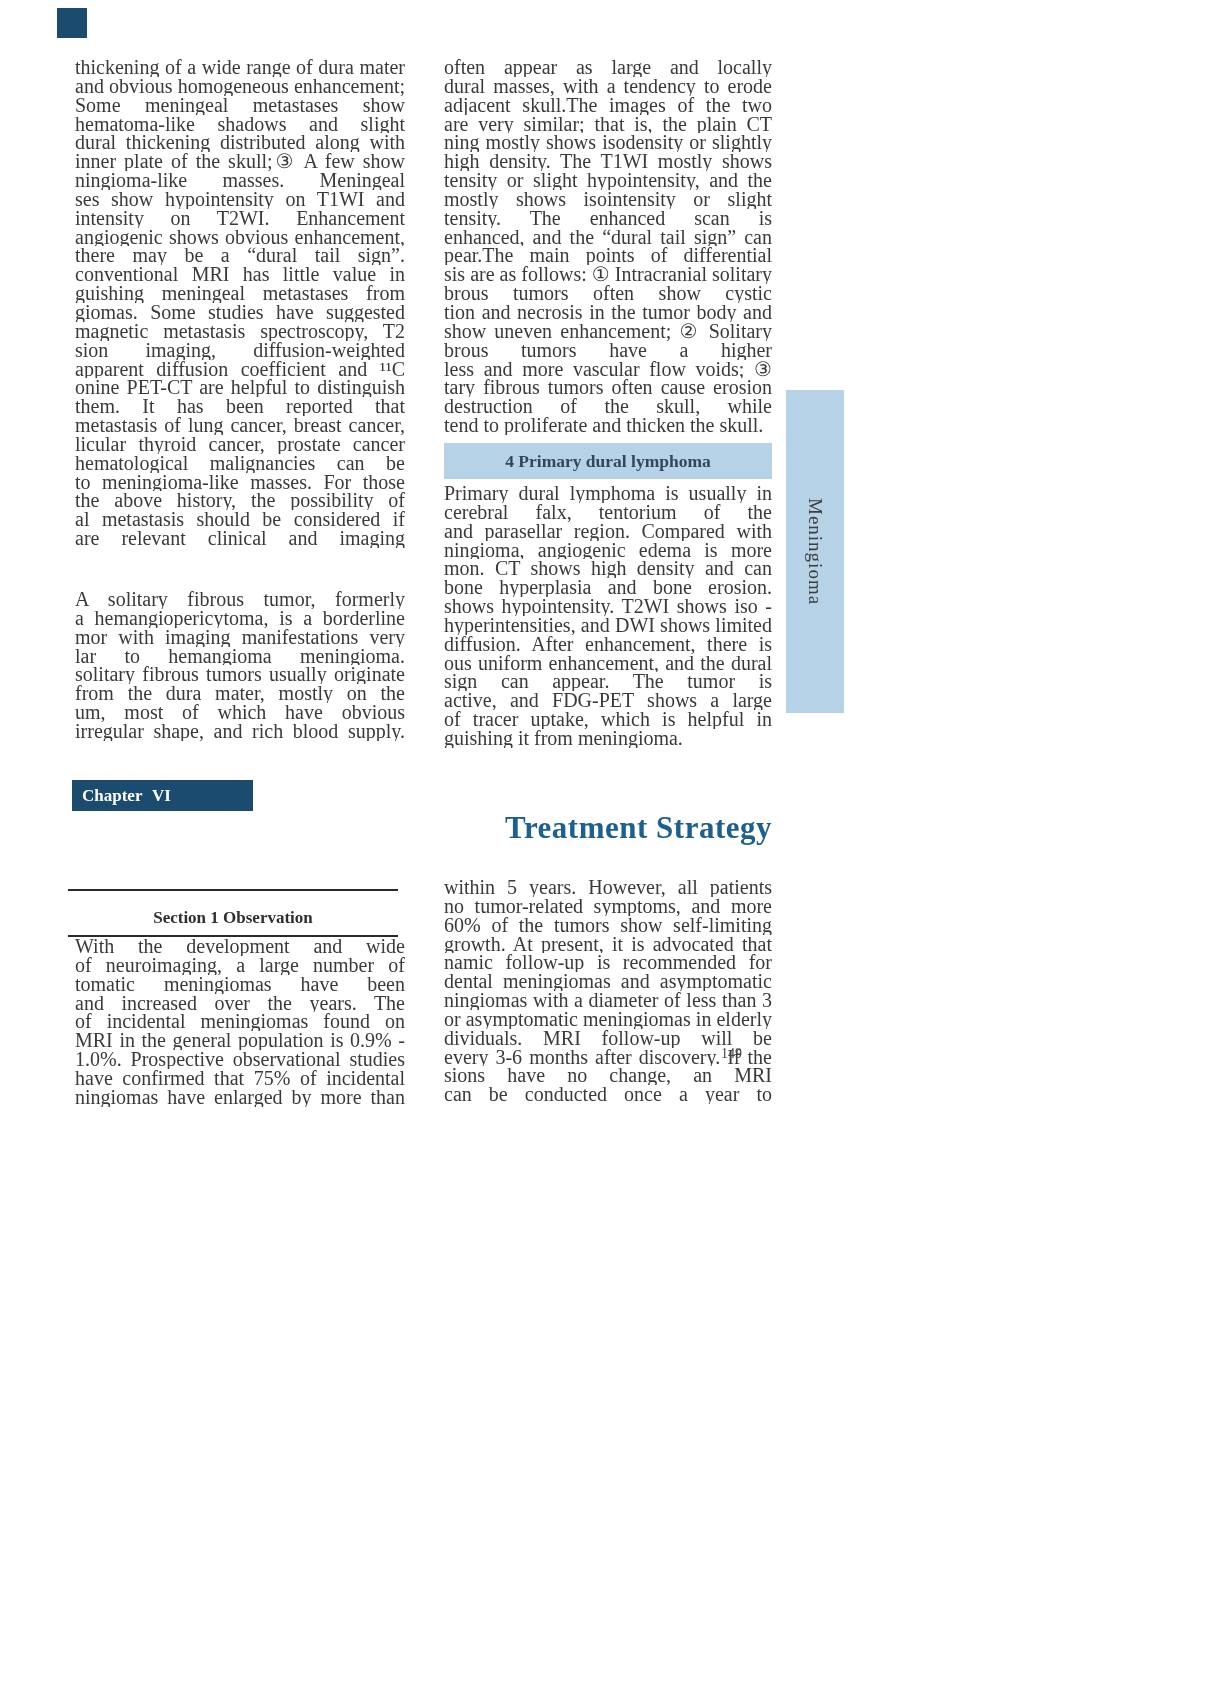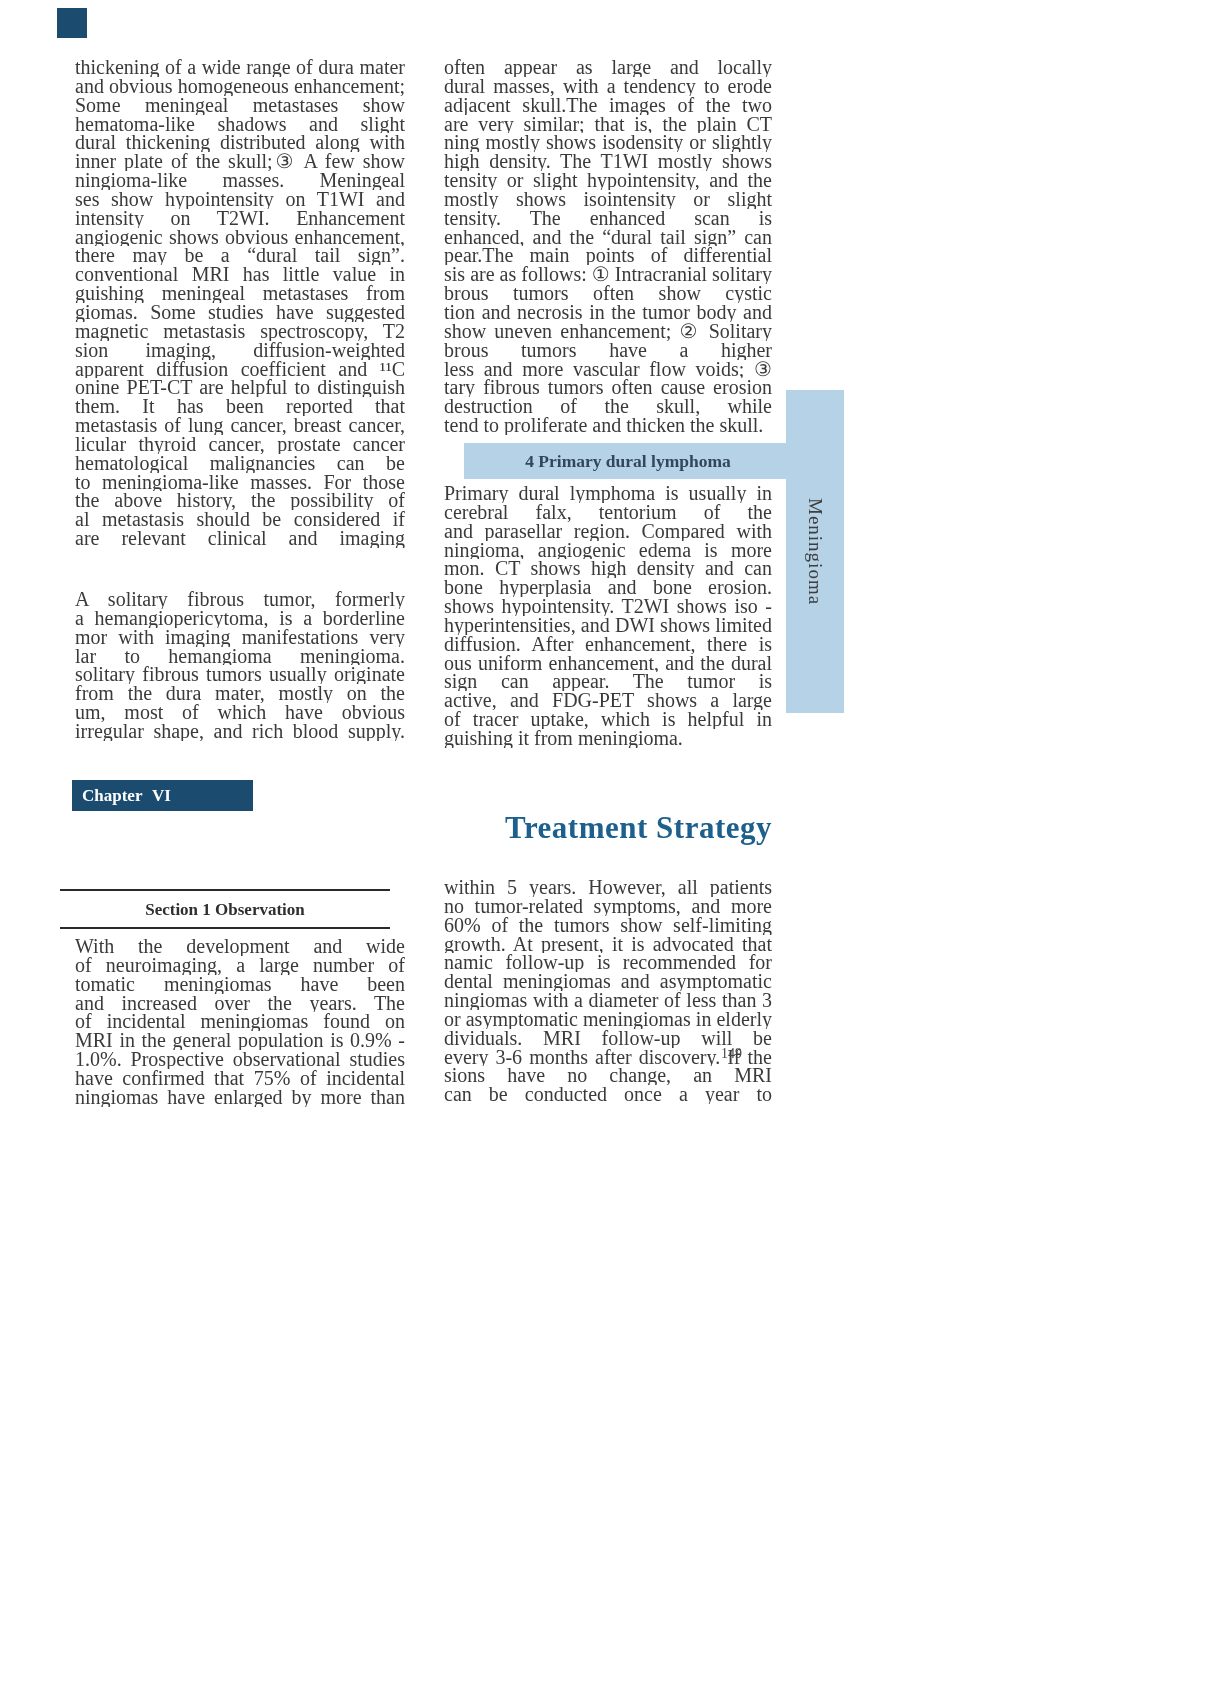--- a/index.html
+++ b/index.html
@@ -20,36 +20,36 @@
     height:18.85px;line-height:18.85px;white-space:normal;
     text-align:justify;text-align-last:justify;
     overflow:hidden;
   }
   .jline-end{text-align-last:left;}
   .corner-marker{left:57px;top:8px;width:30px;height:30px;background:var(--chapter-box-bg);}
   .col-left{left:75px;width:330px;}
   .col-right{left:444px;width:328px;}
   .band{
     height:36px;line-height:36px;background:var(--band-bg);
-    text-align:center;font-weight:bold;font-size:17.5px;color:var(--band-ink);margin-left:20px;
+    text-align:center;font-weight:bold;font-size:17.5px;color:var(--band-ink);
   }
   .chapter-box{
     left:72px;top:780px;width:181px;height:31px;line-height:31px;
     background:var(--chapter-box-bg);color:#ffffff;font-weight:bold;font-size:17px;
     padding-left:10px;box-sizing:border-box;word-spacing:6px;
   }
   .page-title{
     left:75px;top:810px;width:697px;text-align:right;
     font-family:Liberation Serif, serif;
     font-weight:bold;font-size:31px;color:var(--title-blue);letter-spacing:0.5px;
   }
   .obs-heading{
-    left:60px;top:889px;width:330px;box-sizing:border-box;
+    left:68px;top:889px;width:330px;box-sizing:border-box;
     border-top:2px solid #2a2a2a;border-bottom:2px solid #2a2a2a;
-    padding:9px 0 7px 0;text-align:center;font-weight:bold;font-size:17px;color:#2f2f2f;
+    padding:17px 0 7px 0;text-align:center;font-weight:bold;font-size:17px;color:#2f2f2f;
   }
   .side-tab{
     left:786px;top:390px;width:58px;height:323px;background:var(--band-bg);
     display:flex;align-items:center;justify-content:center;
   }
   .side-tab-label{
     writing-mode:vertical-rl;font-size:19px;color:#3d3d3d;letter-spacing:1px;
   }
   .page-number{
     left:666px;top:1046px;width:76px;text-align:right;font-size:14px;color:#444444;

